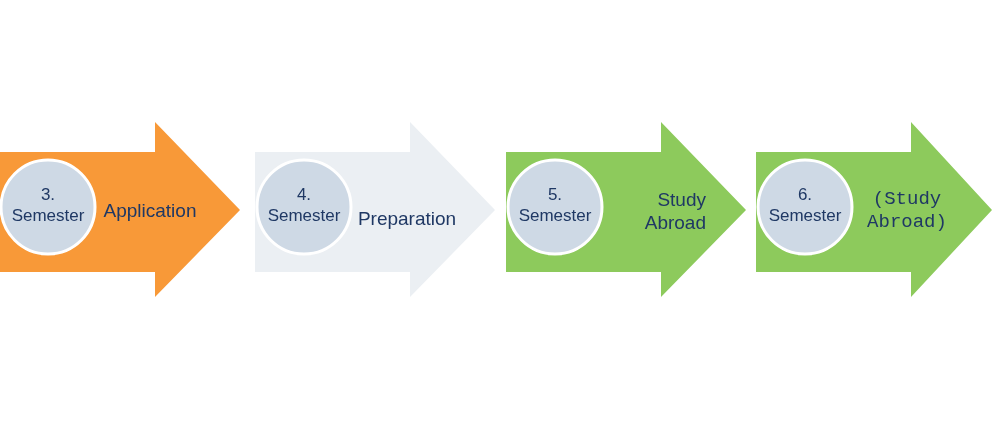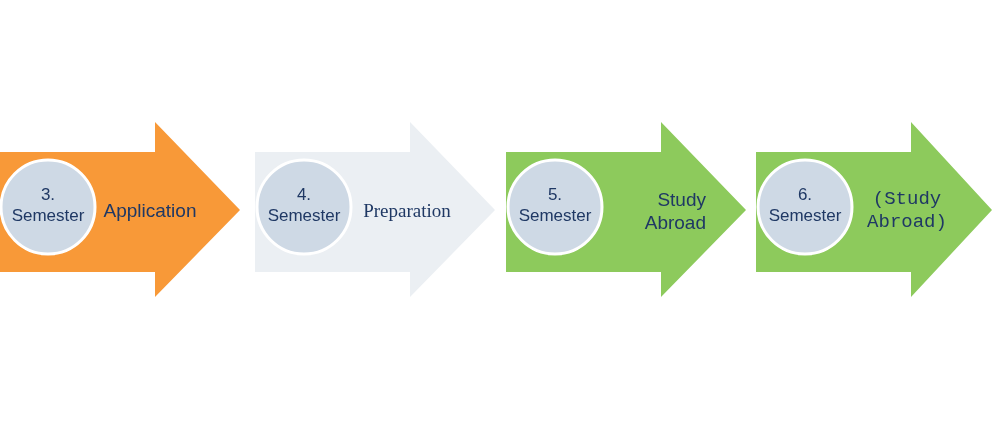--- a/index.html
+++ b/index.html
@@ -93,21 +93,21 @@
       <svg class="arrow-shape" width="268" height="421" viewBox="0 0 268 421">
         <polygon points="14,152 169,152 169,122 254,210 169,297 169,272 14,272" fill="#EBEFF3"></polygon>
       </svg>
       <svg class="circle-wrap" width="100" height="100" viewBox="0 0 100 100" style="left:13px;">
         <circle cx="50" cy="50" r="47" fill="#CED9E5" stroke="#FFFFFF" stroke-width="3"></circle>
       </svg>
       <div class="circle-label" style="left:15px;">
         <span class="num">4.</span>
         <span class="sem">Semester</span>
       </div>
-      <div class="step-label" style="left:111px;top:199px;width:110px;font-family:Liberation Serif, serif;">Preparation</div>
+      <div class="step-label" style="left:111px;top:207px;width:110px;">Preparation</div>
     </div>
 
     <div class="step-group" style="left:492px;width:268px;">
       <svg class="arrow-shape" width="268" height="421" viewBox="0 0 268 421">
         <polygon points="14,152 169,152 169,122 254,210 169,297 169,272 14,272" fill="#8DCA5C"></polygon>
       </svg>
       <svg class="circle-wrap" width="100" height="100" viewBox="0 0 100 100" style="left:13px;">
         <circle cx="50" cy="50" r="47" fill="#CED9E5" stroke="#FFFFFF" stroke-width="3"></circle>
       </svg>
       <div class="circle-label" style="left:15px;">

